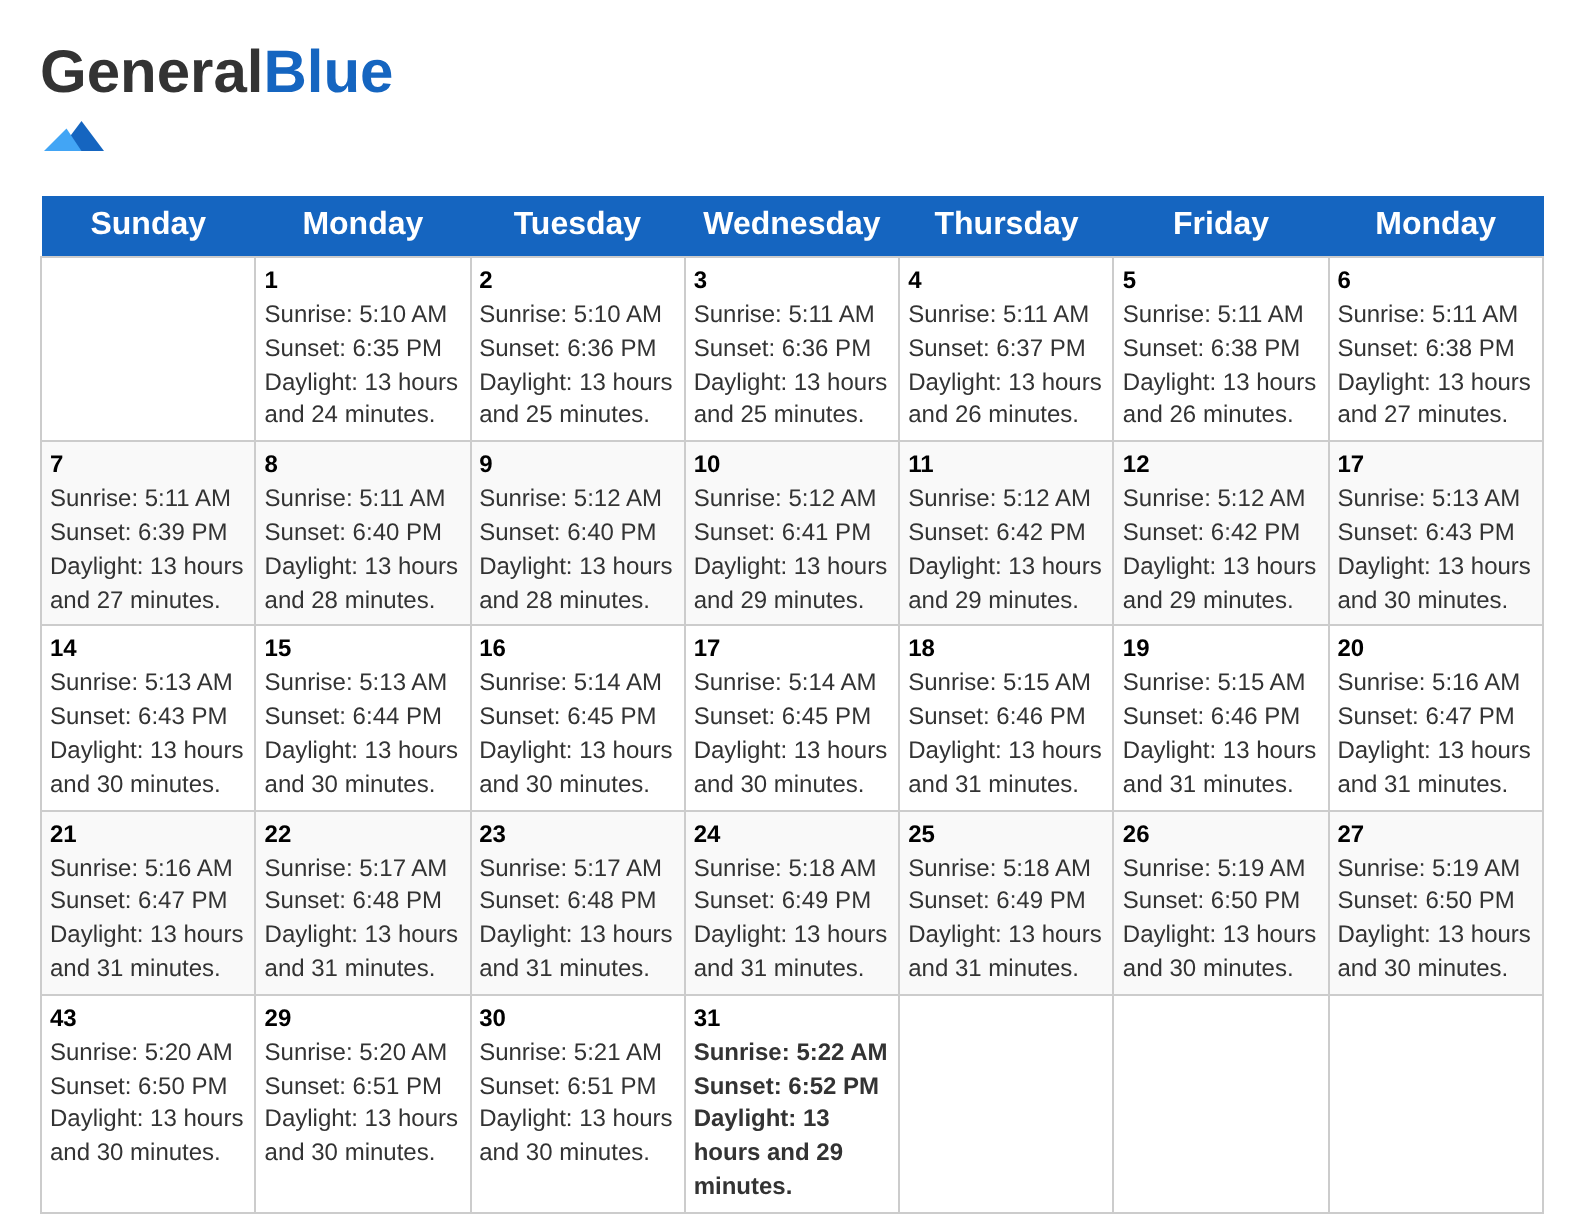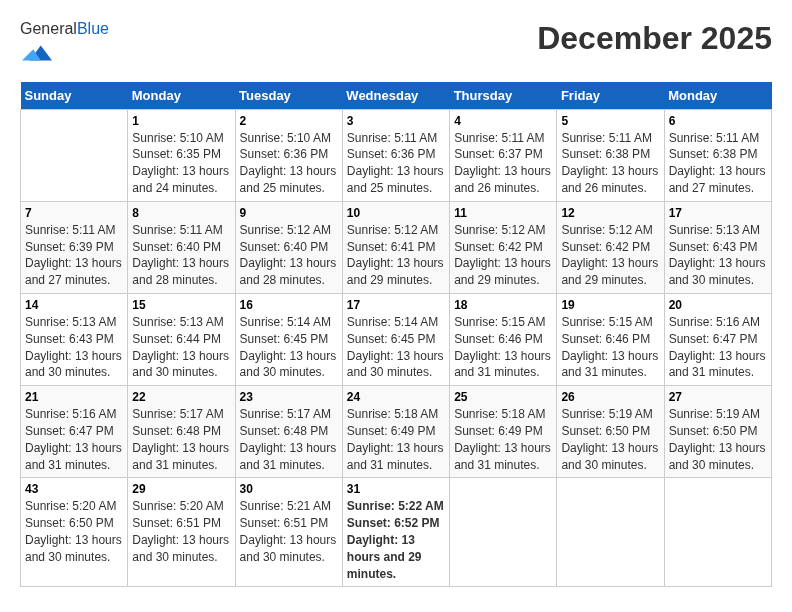--- a/index.html
+++ b/index.html
@@ -14,22 +14,22 @@
       display: flex;
       justify-content: space-between;
       align-items: flex-start;
       margin-bottom: 10px;
     }
     .logo {
       display: flex;
       align-items: center;
     }
     .logo-text {
-      font-size: 16px;
-      font-weight: normal;
+      font-size: 30px;
+      font-weight: bold;
       line-height: 1.1;
     }
     .logo-general { color: #333; }
     .logo-blue { color: #1565c0; }
     .logo-icon {
       width: 30px;
       height: 30px;
       margin-left: 2px;
     }
     .title-block {
@@ -46,22 +46,22 @@
     }
     table {
       width: 100%;
       border-collapse: collapse;
       font-size: 11px;
     }
     th {
       background-color: #1565c0;
       color: #fff;
       padding: 6px 4px;
-      text-align: left;
-      font-size: 13px;
+      text-align: center;
+      font-size: 16px;
       font-weight: bold;
     }
     td {
       border: 1px solid #ccc;
       vertical-align: top;
       padding: 4px;
       min-height: 70px;
       width: calc(100% / 7);
     }
     tr:nth-child(even) td { background: #f9f9f9; }
@@ -87,21 +87,20 @@
       <div class="logo-text">
         <span class="logo-general">General</span><span class="logo-blue">Blue</span>
       </div>
       <svg class="logo-icon" viewBox="0 0 40 30">
         <polygon points="10,25 25,5 40,25" fill="#1565c0"></polygon>
         <polygon points="0,25 15,10 25,25" fill="#42a5f5"></polygon>
       </svg>
     </div>
   </div>
   <div class="title-block">
-    <div class="main-title">December 2025</div>
   </div>
 </div>
 
 <table>
   <thead>
     <tr>
     <th>Sunday</th>
         <th>Monday</th>
         <th>Tuesday</th>
         <th>Wednesday</th>

